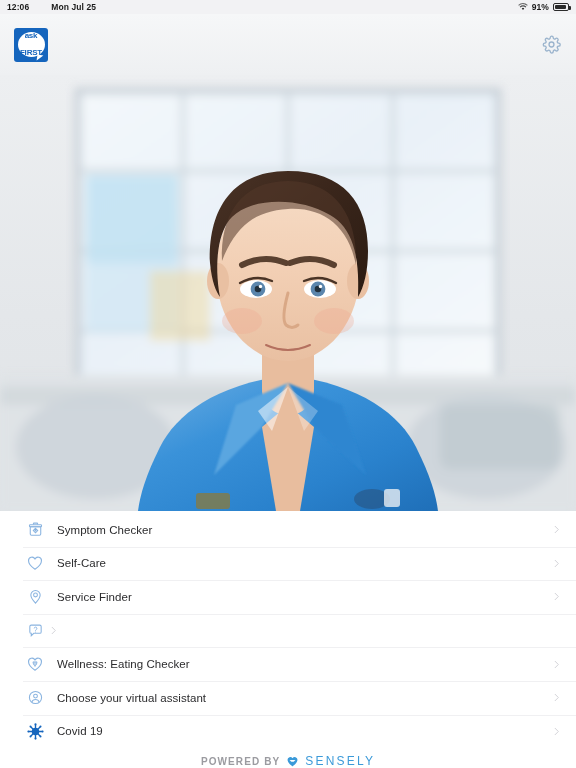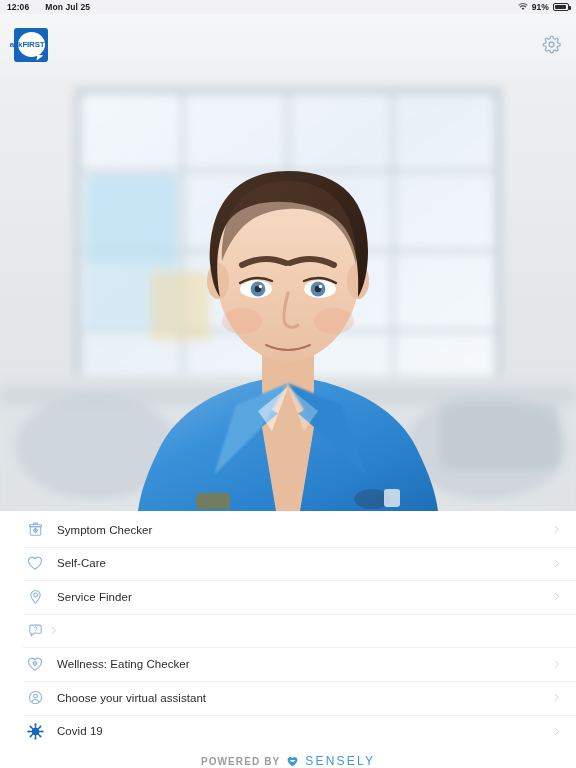--- a/index.html
+++ b/index.html
@@ -13,21 +13,21 @@
 
   
   .statusbar {
     height: 14px; flex: 0 0 14px;
     background: #f2f2f4;
     display: flex; align-items: center; justify-content: space-between;
     padding: 0 7px;
     font-size: 8.5px; font-weight: bold; color: #1a1a1a;
     letter-spacing: .1px;
   }
-  .sb-left { display: flex; align-items: flex-end; gap: 16px; }
+  .sb-left { display: flex; align-items: flex-end; gap: 22px; }
   .sb-right { display: flex; align-items: center; gap: 4px; }
   .wifi-ico { display: inline-block; width: 10px; height: 8px; }
   .batt {
     width: 16px; height: 7.5px; border: 1px solid #2b2b2b; border-radius: 2px;
     position: relative; display: inline-block;
   }
   .batt::after {
     content: ""; position: absolute; right: -2.6px; top: 2px;
     width: 1.6px; height: 3.5px; background: #2b2b2b; border-radius: 0 1px 1px 0;
   }
@@ -41,21 +41,21 @@
     padding: 0 14px;
     position: relative; z-index: 5;
   }
   .logo {
     width: 34px; height: 34px; background: #1565bd; border-radius: 3px;
     display: flex; align-items: center; justify-content: center;
     position: relative;
   }
   .bubble {
     width: 27px; height: 25px; background: #ffffff; border-radius: 50% 50% 50% 50%;
-    display: flex; flex-direction: row; align-items: center; justify-content: flex-end;
+    display: flex; flex-direction: column; align-items: center; justify-content: space-between;
     position: relative; line-height: 1;
   }
   .bubble::after {
     content: ""; position: absolute; right: 2px; bottom: -3.5px;
     width: 0; height: 0;
     border-left: 6px solid #ffffff;
     border-bottom: 6px solid transparent;
     transform: rotate(8deg);
   }
   .bubble .l1 { font-size: 8px; font-weight: bold; color: #1565bd; letter-spacing:-.2px;}

